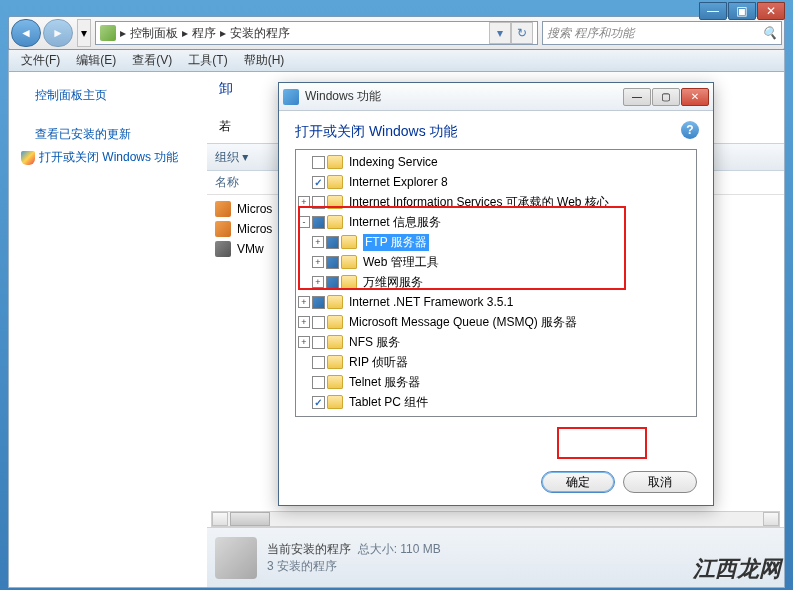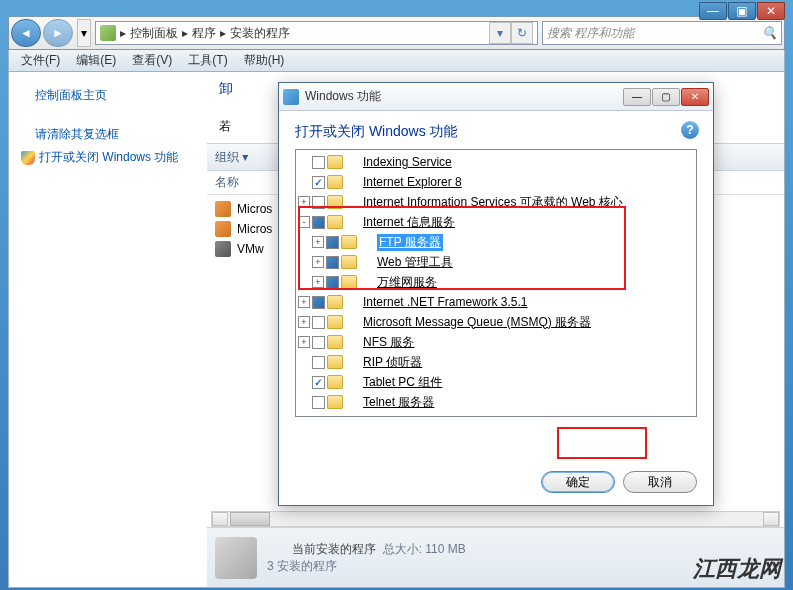--- a/index.html
+++ b/index.html
@@ -42,21 +42,21 @@
     .org-label { color: #3a5a7a; text-align: right; }
     .list-header { height: 24px; border-bottom: 1px solid #e0e0e0; display: flex; align-items: center; padding: 0 8px; color: #4a6a8a; }
     .prog-list { padding: 4px 8px; }
     .prog-row { display: flex; align-items: center; gap: 6px; padding: 2px 0; }
     .prog-icon { width: 16px; height: 16px; background: linear-gradient(135deg, #f0a050 0%, #d07020 100%); border-radius: 2px; }
     .vm-icon { background: linear-gradient(135deg, #888 0%, #555 100%); }
     
     
     .bottom-bar { position: absolute; bottom: 0; left: 0; right: 0; height: 60px; background: linear-gradient(180deg, #f0f4f8 0%, #e0e8f0 100%); border-top: 1px solid #c8d4de; display: flex; align-items: center; padding: 8px; }
     .bottom-icon { width: 42px; height: 42px; background: linear-gradient(135deg, #d8d8d8 0%, #a8a8a8 100%); border-radius: 4px; margin-right: 10px; }
-    .bottom-text .line1 { color: #444; margin-left: 25px; }
+    .bottom-text .line1 { color: #444; }
     .bottom-text .line2 { color: #6a7a8a; }
     .scrollbar-h { position: absolute; bottom: 60px; left: 4px; right: 4px; height: 16px; background: #f0f0f0; border: 1px solid #d0d0d0; display: flex; }
     .scroll-arrow { width: 16px; background: linear-gradient(180deg, #f8f8f8, #e0e0e0); border: 1px solid #c0c0c0; }
     .scroll-thumb { flex: 0 0 40px; background: linear-gradient(180deg, #e8e8e8, #c8c8c8); border: 1px solid #b0b0b0; margin-left: 2px; }
     
     
     .dialog { position: absolute; top: 82px; left: 278px; width: 436px; height: 424px; background: #fff; border: 1px solid #4a6a8a; box-shadow: 0 4px 16px rgba(0,0,0,0.3); }
     .dialog-titlebar { height: 28px; background: linear-gradient(180deg, #fdfefe 0%, #e8eef4 100%); border-bottom: 1px solid #c0cad4; display: flex; align-items: center; padding: 8px 4px; }
     .dialog-icon { width: 16px; height: 16px; background: linear-gradient(135deg, #6ab4e8 0%, #3a84c8 100%); border-radius: 2px; margin-right: 6px; }
     .dialog-title { flex: 1; color: #333; }
@@ -71,21 +71,21 @@
     
     .tree-container { border: 1px solid #828790; height: 268px; overflow: hidden; background: #fff; position: relative; }
     .tree { padding: 2px; position: relative; }
     .tree-row { display: flex; align-items: center; height: 20px; gap: 2px; }
     .expander { width: 12px; height: 12px; border: 1px solid #888; background: #fff; display: flex; align-items: center; justify-content: center; font-size: 9px; line-height: 1; cursor: pointer; color: #444; }
     .expander.empty { border: none; background: transparent; }
     .chk { width: 13px; height: 13px; border: 1px solid #888; background: #fff; display: flex; align-items: center; justify-content: center; font-size: 10px; }
     .chk.checked::after { content: '✓'; color: #2a6ac0; font-weight: bold; }
     .chk.partial { background: linear-gradient(135deg, #4a8ac8 0%, #2a6aa8 100%); }
     .folder { width: 16px; height: 14px; background: linear-gradient(180deg, #fde8a8 0%, #f0c850 100%); border: 1px solid #d0a830; border-radius: 2px 2px 1px 1px; }
-    .tree-label { margin-left: 18px; color: #000; text-decoration: underline; }
+    .tree-label { margin-left: 4px; color: #000; }
     .tree-label.selected { background: #3399ff; color: #fff; padding: 0 2px; }
     .indent-1 { padding-left: 14px; }
     .highlight-box { position: absolute; border: 2px solid #e81a1a; pointer-events: none; }
     .hb1 { top: 56px; left: 2px; width: 328px; height: 84px; }
     .hb2 { top: 344px; left: 278px; width: 90px; height: 32px; }
     
     
     .dialog-footer { position: absolute; bottom: 12px; right: 16px; display: flex; gap: 8px; }
     .dlg-button { width: 74px; height: 22px; background: linear-gradient(180deg, #f8f8f8 0%, #e4e4e4 100%); border: 1px solid #888; border-radius: 11px; cursor: pointer; }
     .dlg-button.primary { border-color: #4a8ac8; box-shadow: 0 0 0 1px #7ab4e8 inset; }
@@ -135,21 +135,21 @@
   <div class="menu-item">编辑(E)</div>
   <div class="menu-item">查看(V)</div>
   <div class="menu-item">工具(T)</div>
   <div class="menu-item">帮助(H)</div>
 </div>
 
 <div class="main-content">
   <div class="sidebar">
     <a class="sidebar-link">控制面板主页</a>
     <div style="height:16px"></div>
-    <a class="sidebar-link">请清除其复选框</a>
+    <a class="sidebar-link">查看已安装的更新</a>
     <a class="sidebar-link with-icon">
       <span class="shield-icon"></span>
       <span>打开或关闭 Windows 功能</span>
     </a>
   </div>
   <div class="content-area">
     <div class="content-pad">
       <div style="color:#003399;font-size:14px;">卸</div>
       <div style="height:20px"></div>
       <div>若</div>
@@ -266,29 +266,29 @@
             <span class="tree-label">NFS 服务</span>
           </div>
           <div class="tree-row indent-0">
             <div class="expander empty"></div>
             <div class="chk empty"></div>
             <div class="folder"></div>
             <span class="tree-label">RIP 侦听器</span>
           </div>
           <div class="tree-row indent-0">
             <div class="expander empty"></div>
+            <div class="chk empty"></div>
+            <div class="folder"></div>
+            <span class="tree-label">Telnet 服务器</span>
+          </div>
+          <div class="tree-row indent-0">
+            <div class="expander empty"></div>
             <div class="chk checked"></div>
             <div class="folder"></div>
             <span class="tree-label">Tablet PC 组件</span>
-          </div>
-          <div class="tree-row indent-0">
-            <div class="expander empty"></div>
-            <div class="chk empty"></div>
-            <div class="folder"></div>
-            <span class="tree-label">Telnet 服务器</span>
           </div>
         </div>
       <div class="highlight-box hb1"></div>
     </div>
     <div class="highlight-box hb2"></div>
   </div>
   <div class="dialog-footer">
     <button class="dlg-button primary">确定</button>
     <button class="dlg-button">取消</button>
   </div>

